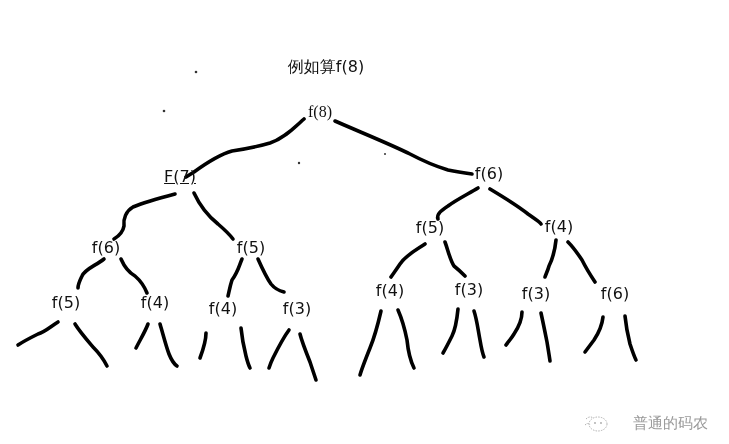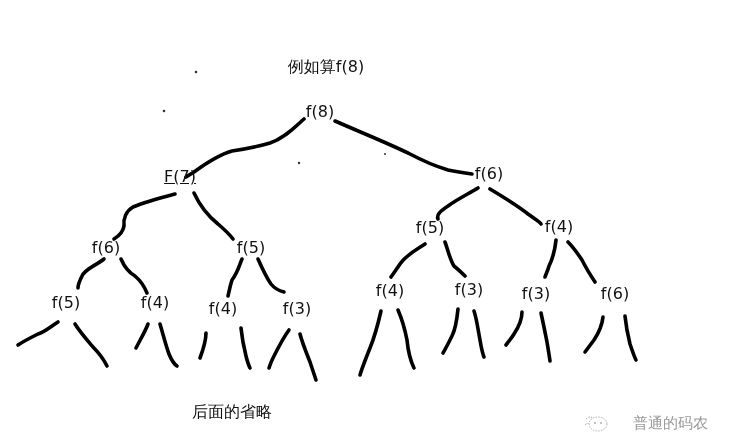--- a/index.html
+++ b/index.html
@@ -133,37 +133,36 @@
 
     <path d="M522,298 C522,306 518,314 514,320 C511,325 508,328 506,331"></path>
     <path d="M541,299 C543,308 545,318 547,328 C548,334 549,340 550,347"></path>
 
     <path d="M603,303 C602,312 598,320 594,326 C591,330 588,334 585,338"></path>
     <path d="M625,302 C626,312 628,322 630,330 C632,336 634,342 636,346"></path>
   </svg>
 
   <div class="title">例如算f(8)</div>
 
-  <div class="node-label" style="left:320px;top:98px;">f(8)</div>
+  <div class="node-label" style="left:320px;top:98px;font-family:Liberation Serif, serif;">f(8)</div>
   <div class="node-label" style="left:180px;top:163px;text-decoration:underline;">F(7)</div>
   <div class="node-label" style="left:489px;top:160px;">f(6)</div>
   <div class="node-label" style="left:106px;top:234px;">f(6)</div>
   <div class="node-label" style="left:251px;top:234px;">f(5)</div>
   <div class="node-label" style="left:430px;top:214px;">f(5)</div>
   <div class="node-label" style="left:559px;top:213px;">f(4)</div>
   <div class="node-label" style="left:66px;top:289px;">f(5)</div>
   <div class="node-label" style="left:155px;top:289px;">f(4)</div>
   <div class="node-label" style="left:223px;top:295px;">f(4)</div>
   <div class="node-label" style="left:297px;top:295px;">f(3)</div>
   <div class="node-label" style="left:390px;top:277px;">f(4)</div>
   <div class="node-label" style="left:469px;top:276px;">f(3)</div>
   <div class="node-label" style="left:536px;top:280px;">f(3)</div>
   <div class="node-label" style="left:615px;top:280px;">f(6)</div>
 
-  <div class="caption">后面的省略</div>
 
   <div class="watermark">
     <svg width="26" height="20" viewBox="0 0 26 20">
       <g fill="none" stroke="#a8a8a8" stroke-width="0.9" stroke-dasharray="1.5 1.2">
         <ellipse cx="15" cy="11" rx="9" ry="7"></ellipse>
         <path d="M3,6 C5,4 8,3 10,5"></path>
         <path d="M2,12 C4,10 6,10 7,12"></path>
       </g>
       <circle cx="12" cy="10" r="0.9" fill="#a8a8a8"></circle>
       <circle cx="18" cy="10" r="0.9" fill="#a8a8a8"></circle>

